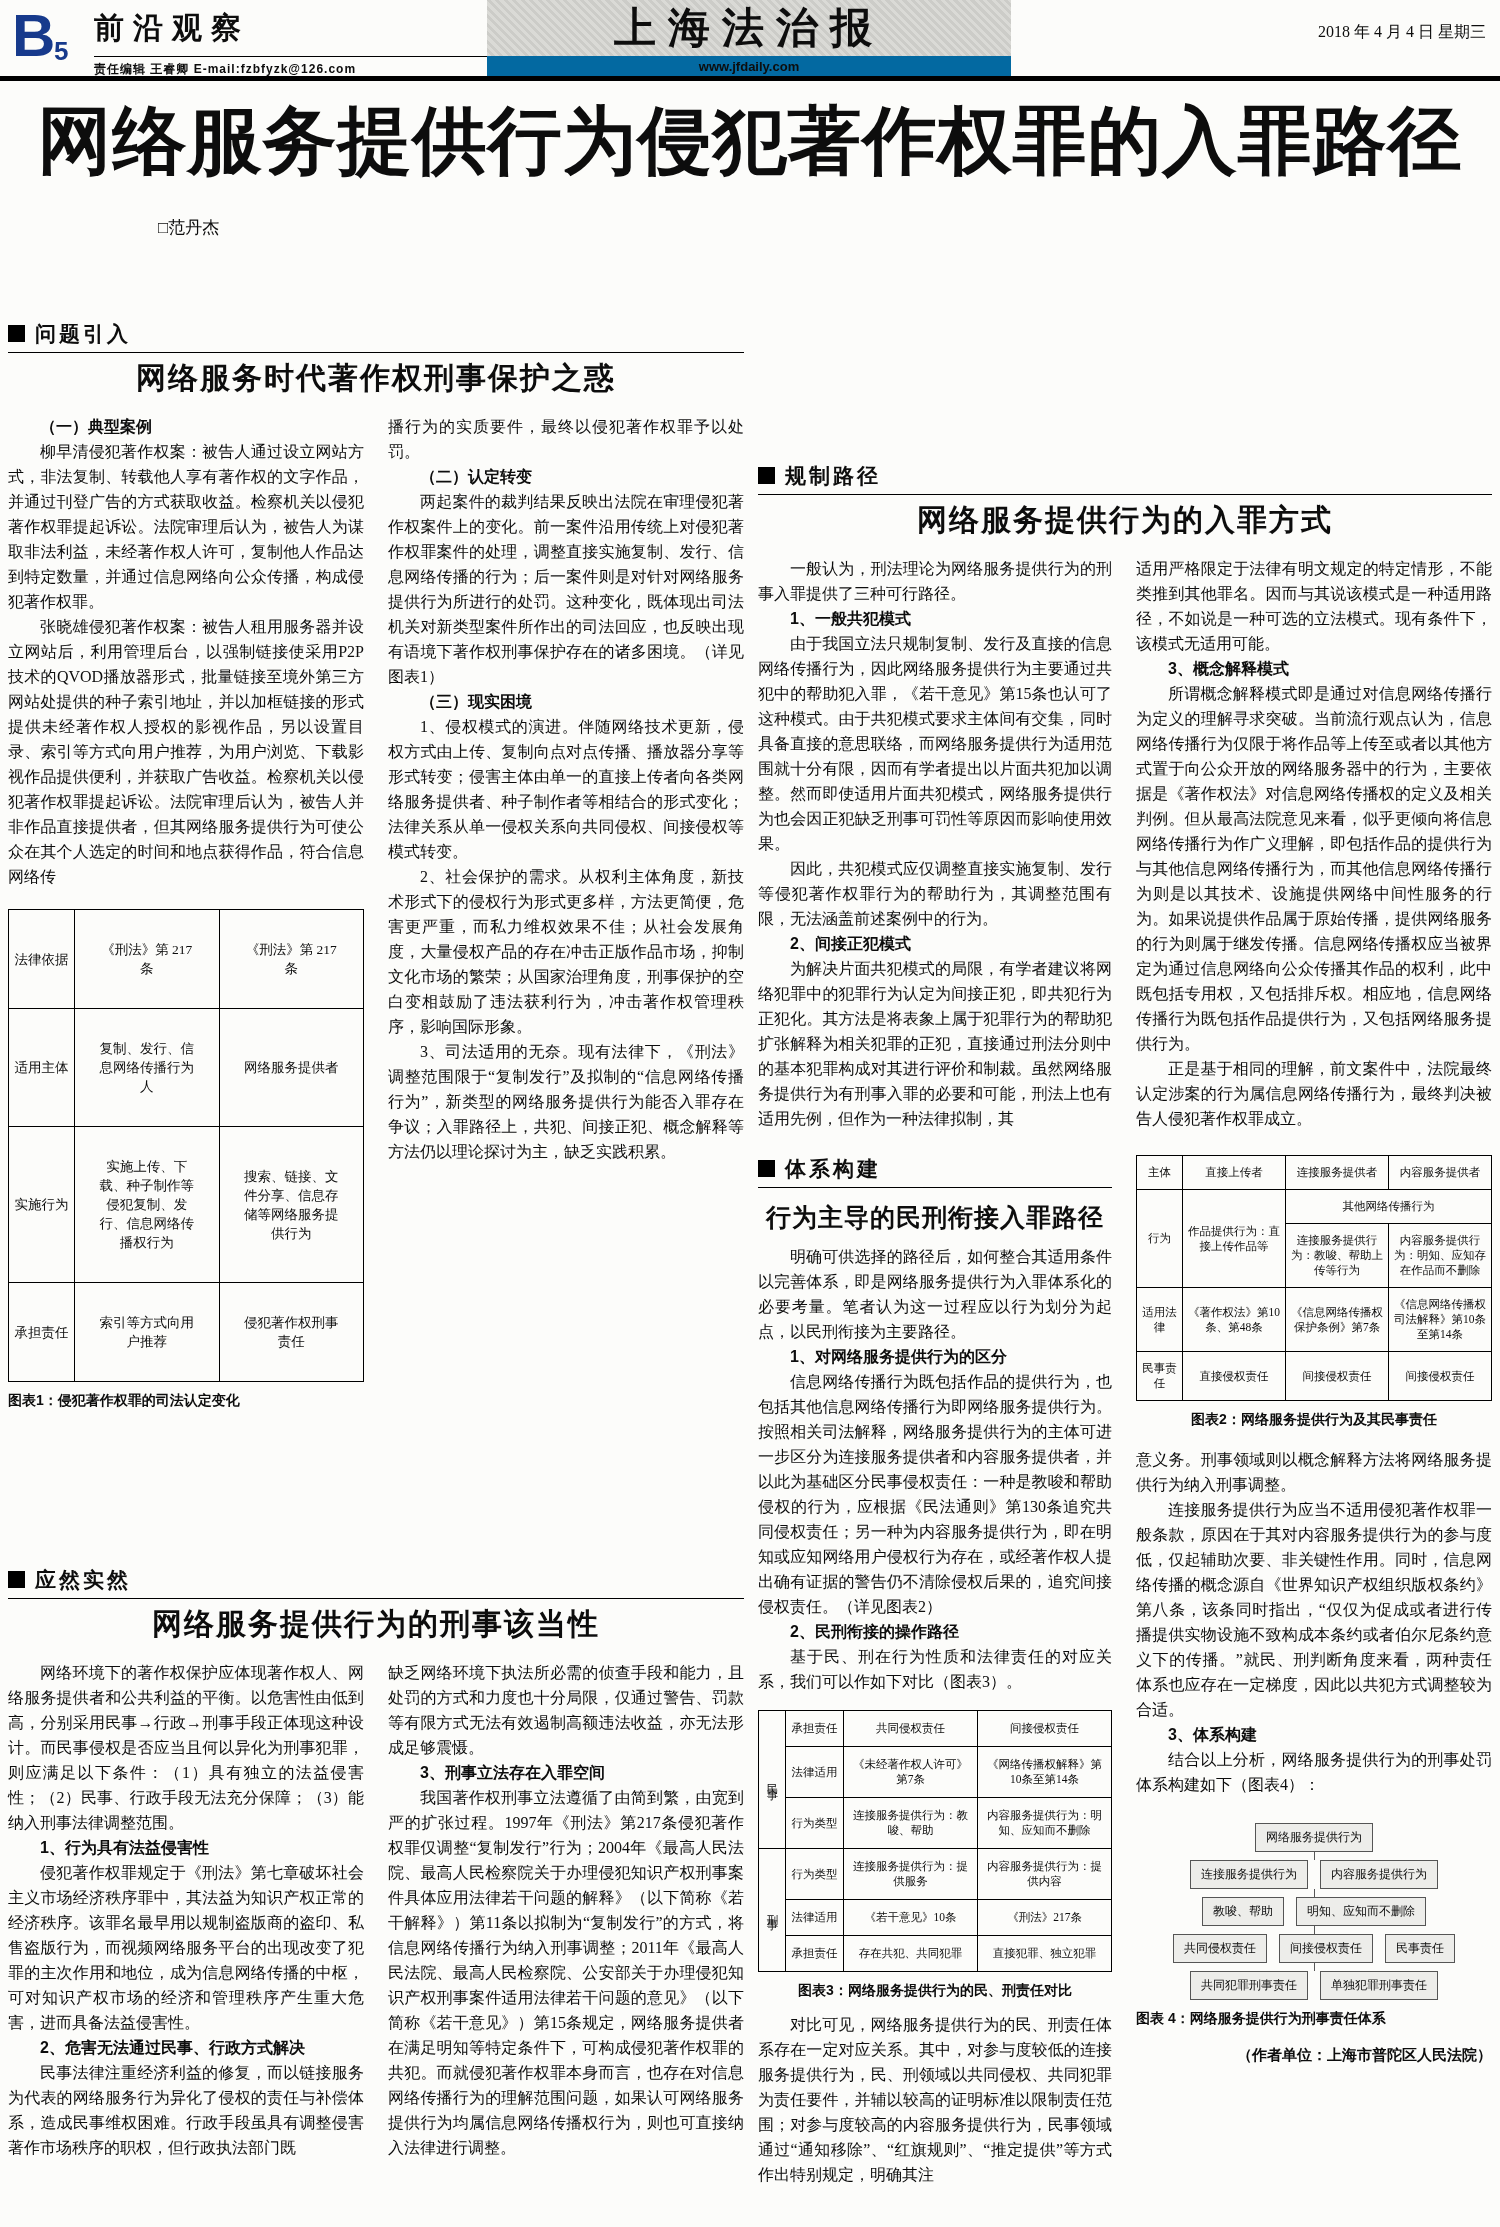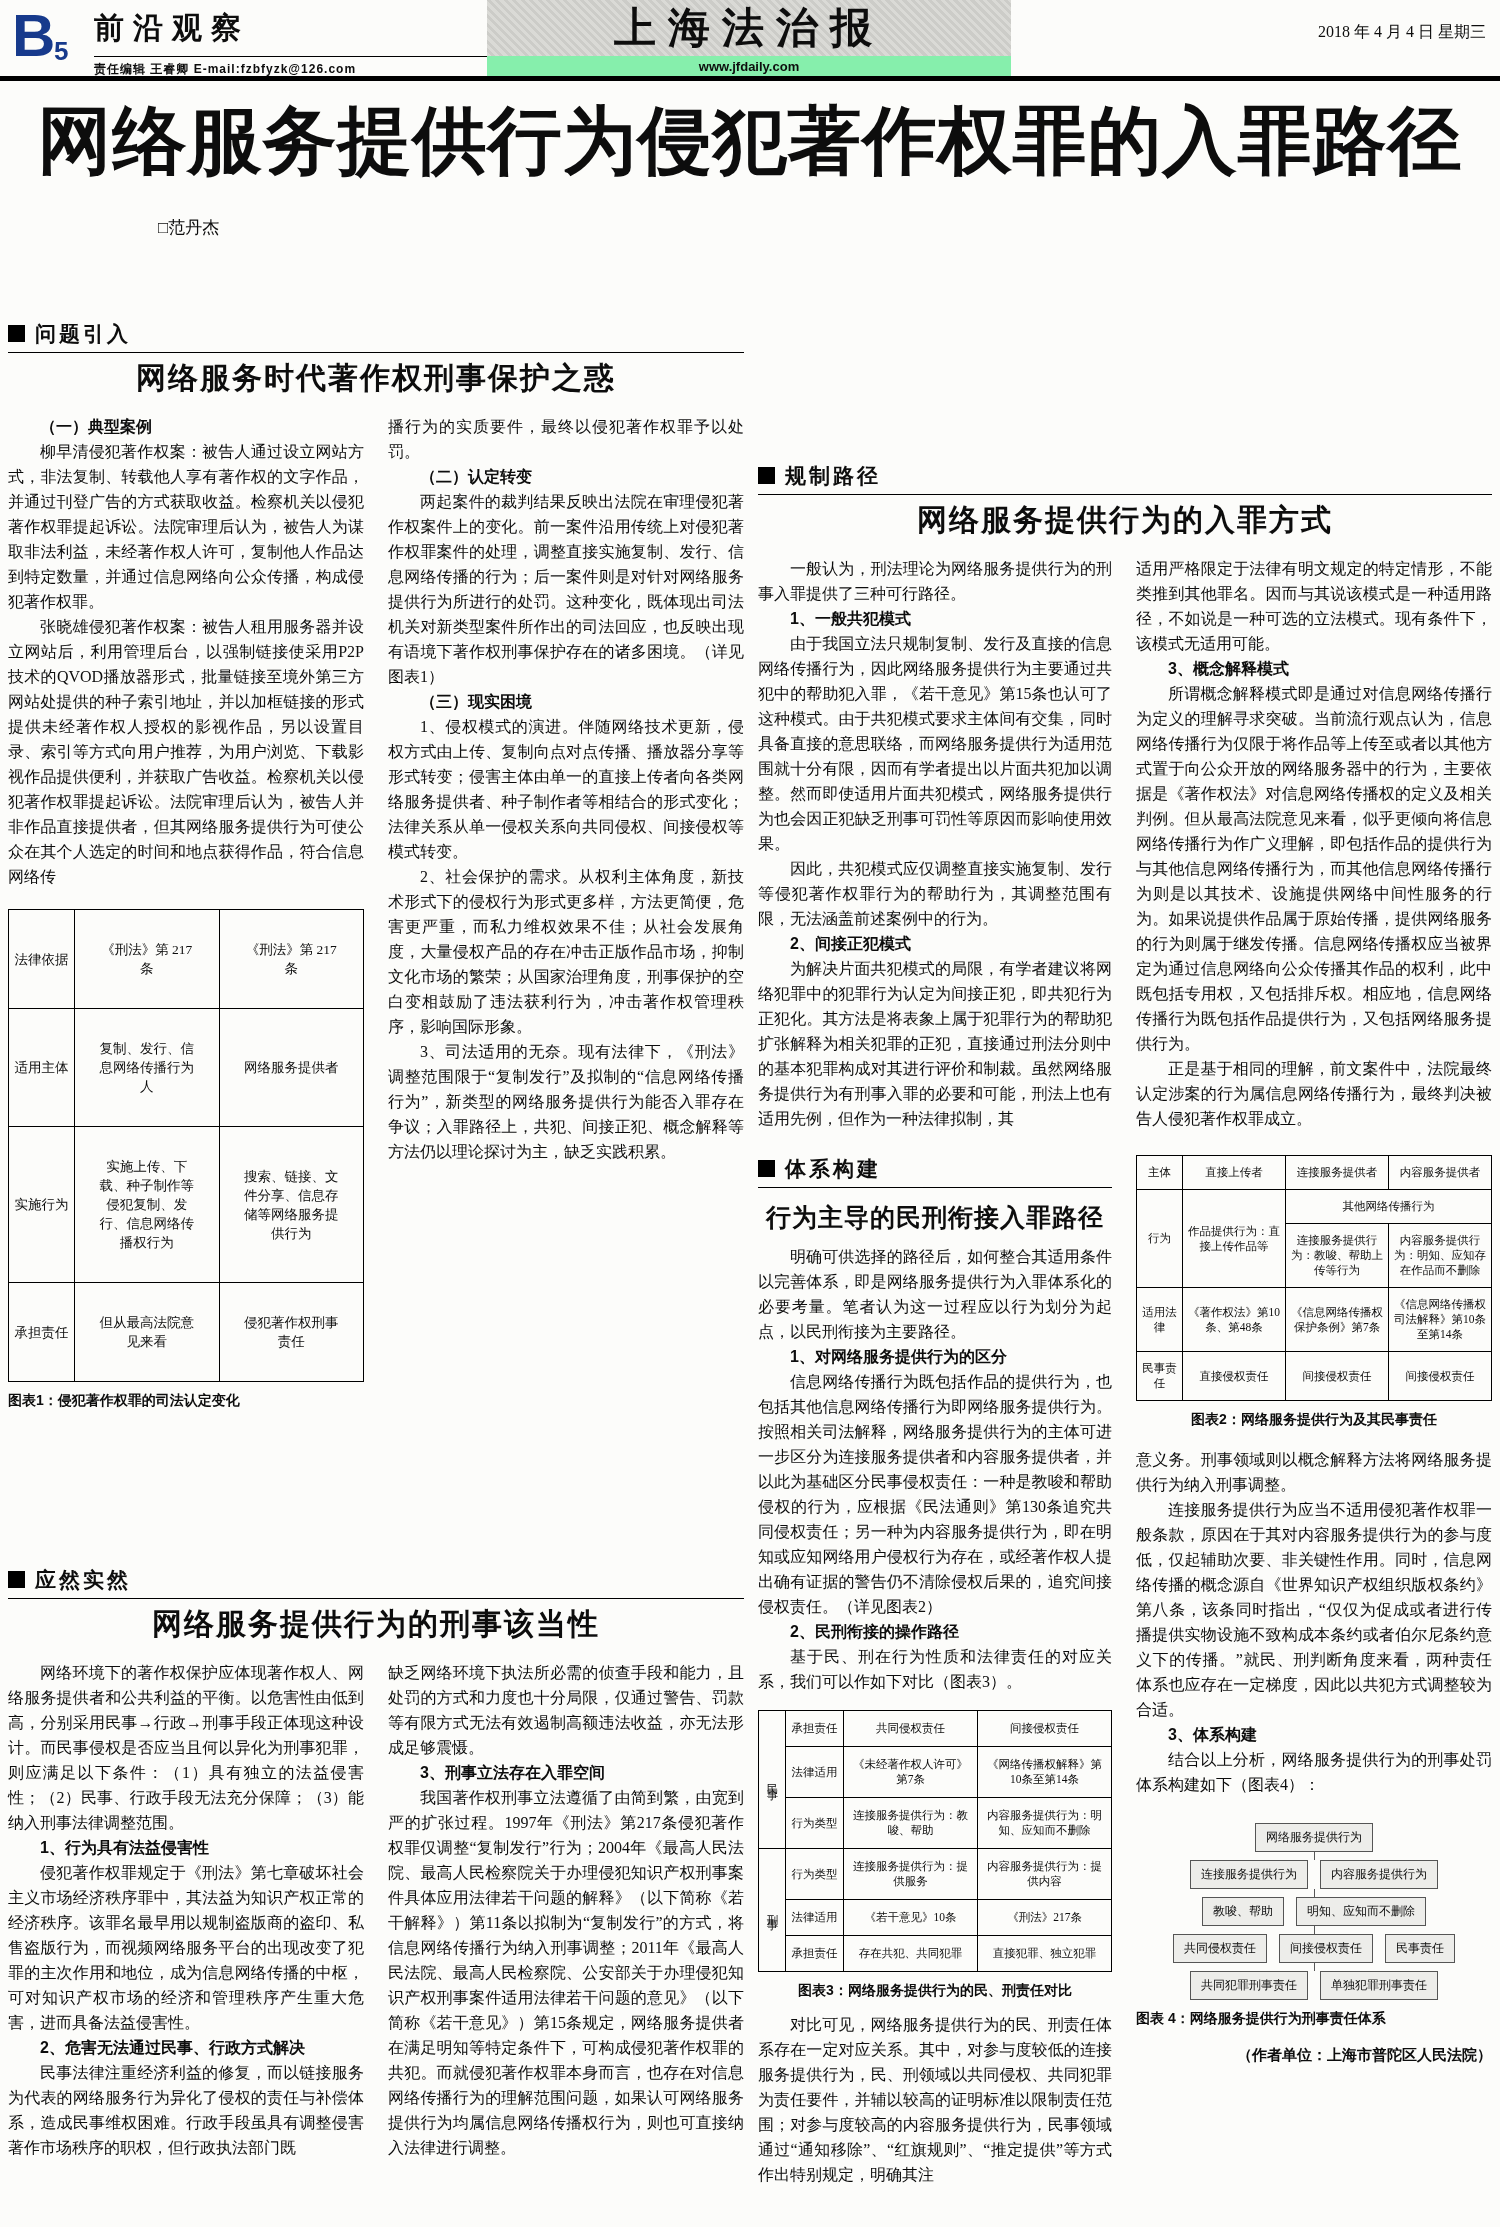--- a/index.html
+++ b/index.html
@@ -13,21 +13,21 @@
   .b5 { position:relative; width:72px; color:#173a8c; font-family:"Liberation Sans",sans-serif; }
   .b5 .b { font-size:60px; line-height:60px; font-weight:900; }
   .b5 .five { position:absolute; left:42px; top:30px; font-size:26px; font-weight:900; }
   .hdr-left-main { flex:1; padding-left:10px; }
   .section-name { font-family:"Liberation Sans",sans-serif; font-weight:900; font-size:30px; letter-spacing:9px; padding-top:2px; }
   .editor-line { border-top:1px solid #000; margin-top:7px; padding-top:5px; font:bold 12px/14px "Liberation Sans",sans-serif; letter-spacing:1px; }
   .hdr-center { width:524px; display:flex; flex-direction:column; }
   .masthead-band { flex:1; background:repeating-linear-gradient(45deg,#dadad6 0 3px,#ccccc8 3px 6px);
                    display:flex; align-items:center; justify-content:center; }
   .masthead { font-size:42px; font-weight:bold; letter-spacing:12px; }
-  .website { height:21px; text-align:center; font:bold 13px/21px "Liberation Sans",sans-serif; background:#86efac; }
+  .website { height:21px; text-align:center; font:bold 13px/21px "Liberation Sans",sans-serif; background:#0369a1; }
   .hdr-right { flex:1; text-align:right; padding:22px 14px 0 0; font-size:16px; }
   .thick-rule { position:absolute; top:76px; left:0; right:0; height:5px; background:#000; }
 
   
   #headline { position:absolute; top:92px; left:0; width:100%; text-align:center; white-space:nowrap;
               font-family:"Liberation Sans","DejaVu Sans",sans-serif; font-weight:900; font-size:74px; letter-spacing:1px; }
   #byline { position:absolute; top:216px; left:158px; font-size:17px; }
   #lead { position:absolute; top:241px; left:166px; width:1118px;
           font:bold 16.5px/26px "Liberation Sans",sans-serif; text-align:justify; text-indent:2em; }
 
@@ -121,21 +121,21 @@
           <td>复制、发行、信息网络传播行为人</td>
           <td>网络服务提供者</td>
         </tr>
         <tr>
           <td class="rowlab">实施行为</td>
           <td>实施上传、下载、种子制作等侵犯复制、发行、信息网络传播权行为</td>
           <td>搜索、链接、文件分享、信息存储等网络服务提供行为</td>
         </tr>
         <tr>
           <td class="rowlab">承担责任</td>
-          <td>但从最高法院意见来看</td>
+          <td>索引等方式向用户推荐</td>
           <td>侵犯著作权刑事责任</td>
         </tr>
       </tbody>
     </table>
     <div class="tbl-caption">图表1：侵犯著作权罪的司法认定变化</div>
   </div>
 
   <div class="col" style="top:414px;left:388px;">
     <p class="bp cont">播行为的实质要件，最终以侵犯著作权罪予以处罚。</p>
     <p class="bh">（二）认定转变</p>

